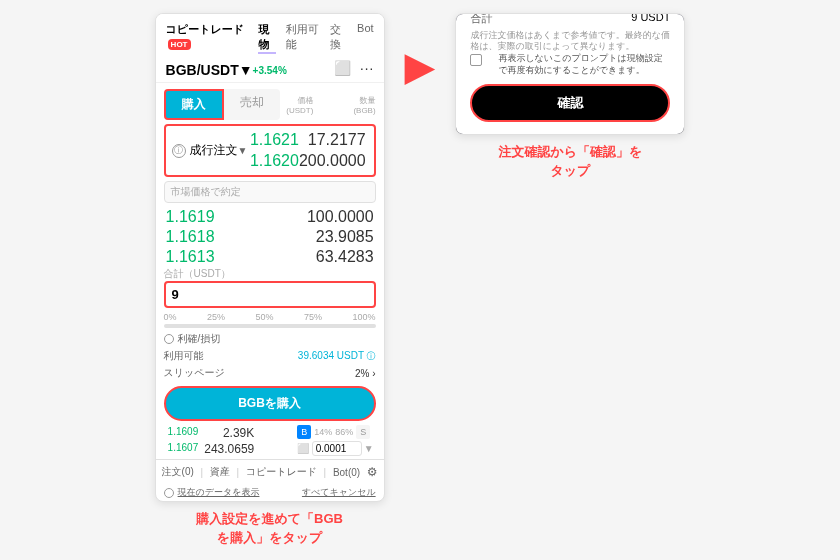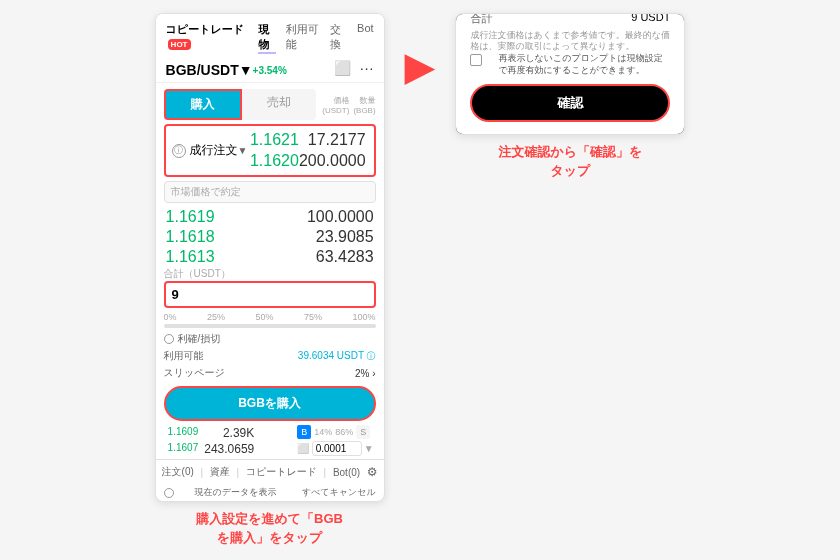--- a/index.html
+++ b/index.html
@@ -338,24 +338,25 @@
       font-size: 10px;
       color: #666;
     }
 
     .bottom-nav-item { cursor: pointer; display: flex; align-items: center; gap: 2px; }
     .bottom-nav-divider { color: #ccc; }
 
     .show-data-row {
       display: flex;
       align-items: center;
-      gap: 21px;
+      gap: 4px;
       font-size: 9px;
       color: #666;
       padding: 2px 8px;
+      text-decoration: underline;
     }
 
     .cancel-all-btn {
       margin-left: auto;
       font-size: 9px;
       color: #666;
       cursor: pointer;
     }
 
     
@@ -629,21 +630,21 @@
 
         <div class="buy-sell-row">
           <div class="buy-btn">購入</div>
           <div class="sell-btn">売却</div>
           <div style="font-size:10px; color:#aaa; display:flex; flex-direction:column; align-items:flex-end; justify-content:center; margin-left:6px; flex-shrink:0;">
             <span style="font-size:8px; color:#aaa;">価格</span>
             <span style="font-size:8px; color:#aaa;">(USDT)</span>
           </div>
           <div style="font-size:10px; color:#aaa; display:flex; flex-direction:column; align-items:flex-end; justify-content:center; margin-left:4px; flex-shrink:0;">
             <span style="font-size:8px; color:#aaa;">数量</span>
-            <span style="font-size:8px; color:#aaa;">(BGB)</span>
+            <span style="font-size:8px; color:#aaa;margin-left:36px;">(BGB)</span>
           </div>
         </div>
 
         <div class="order-type-row">
           <span class="info-icon">ⓘ</span>
           <span class="order-type-label">成行注文</span>
           <span class="chevron-down">▼</span>
 
           <div style="margin-left:auto; display:flex; flex-direction:column; gap:1px;">
             <div class="ob-row">

